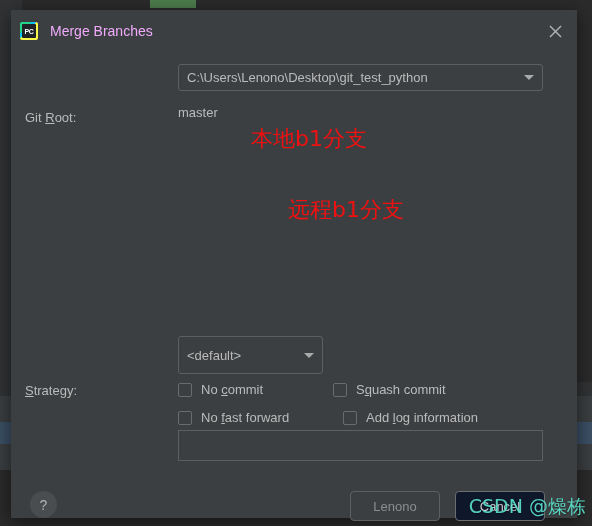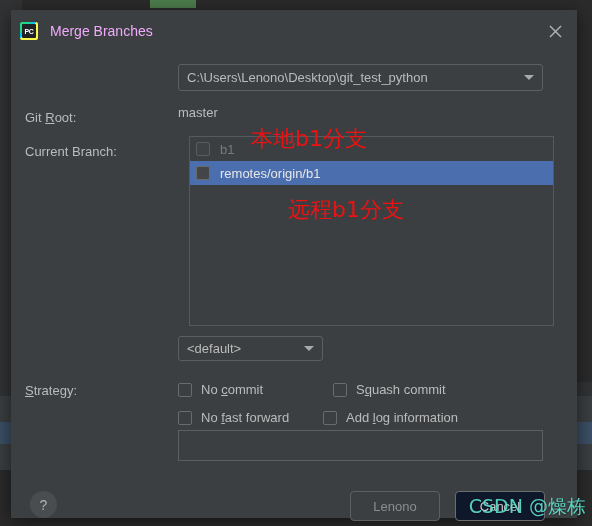--- a/index.html
+++ b/index.html
@@ -348,56 +348,45 @@
     </div>
 
     <div class="lbl" style="left:14px; top:61px;">Git <span class="mn">R</span>oot:</div>
     <div class="combo" style="left:167px; top:54px; width:365px; height:27px;">
       <div class="combo-text">C:\Users\Lenono\Desktop\git_test_python</div>
       <div class="arrow">
           <div class="tri-down"></div>
         </div>
     </div>
 
-    <div class="lbl" style="left:14px; top:95px;">Current Branch:</div>
     <div class="static-val" style="left:167px; top:95px;">master</div>
 
 
-    <div class="listbox">
-      <div class="list-row disabled">
-        <div class="cb"></div>
-        <div class="rowtext">b1</div>
-      </div>
-      <div class="list-row selected">
-        <div class="cb"></div>
-        <div class="rowtext">remotes/origin/b1</div>
-      </div>
-    </div>
 
     <div class="lbl" style="left:14px; top:334px;"><span class="mn">S</span>trategy:</div>
-    <div class="combo" style="left:167px; top:326px; width:145px; height:25px;">
+    <div class="combo" style="left:167px; top:326px; width:145px; height:38px;">
       <div class="combo-text">&lt;default&gt;</div>
       <div class="arrow">
           <div class="tri-down"></div>
         </div>
     </div>
 
     <div class="chk" style="left:167px; top:372px;">
       <div class="box"></div>
       <div class="ctext">No <span class="mn">c</span>ommit</div>
     </div>
     <div class="chk" style="left:167px; top:400px;">
       <div class="box"></div>
       <div class="ctext">No <span class="mn">f</span>ast forward</div>
     </div>
     <div class="chk" style="left:322px; top:372px;">
       <div class="box"></div>
       <div class="ctext">S<span class="mn">q</span>uash commit</div>
     </div>
-    <div class="chk" style="left:312px; top:400px;">
+    <div class="chk" style="left:332px; top:400px;">
       <div class="box"></div>
       <div class="ctext">Add <span class="mn">l</span>og information</div>
     </div>
 
     <div class="textfield" style="left:167px; top:420px; width:365px; height:31px;"></div>
 
     <div class="help-btn">?</div>
     <div class="btn" style="left:339px; top:481px; width:90px; height:30px;">Lenono</div>
     <div class="btn focused" style="left:444px; top:481px; width:90px; height:30px;">Cancel</div>
 

